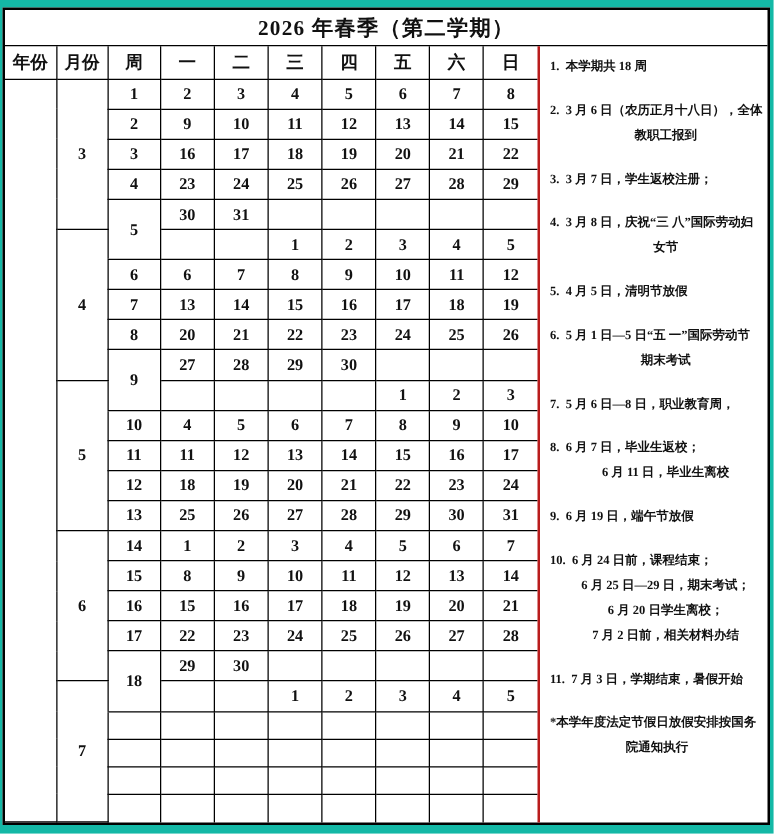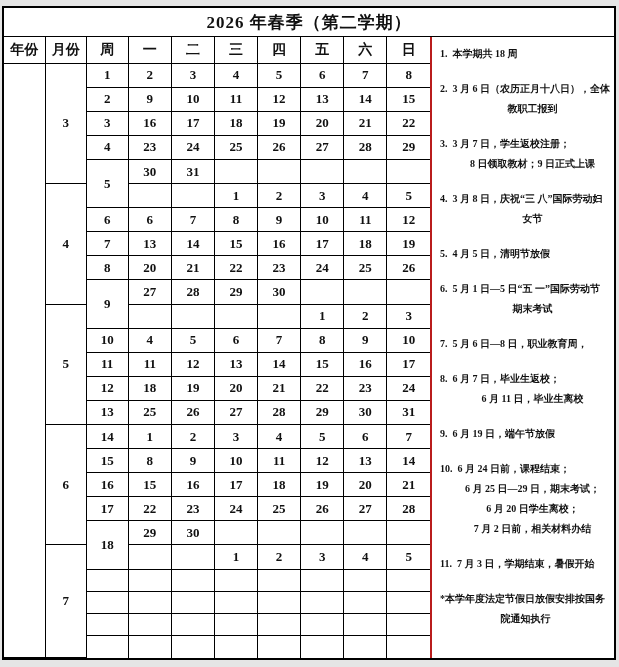--- a/index.html
+++ b/index.html
@@ -2,21 +2,21 @@
 <html><head>
 <meta charset="utf-8">
 <style>
   * { box-sizing: border-box; margin: 0; padding: 0; }
   html, body {
     width: 619px; height: 667px;
     background: #fff;
     color: #111;
     font-family: "Liberation Serif", "DejaVu Serif", serif;
   }
-  .page { width: 619px; height: 667px; padding: 6px 2px 0 2px; background:#e5e5e5; }
+  .page { width: 619px; height: 667px; padding: 6px 2px 0 2px; background:#14b8a6; }
   .outer {
     width: 614px; height: 654px;
     border: 2px solid #000;
     background: #fff;
     display: flex; flex-direction: column;
   }
   .title-bar {
     height: 29px;
     border-bottom: 1px solid #000;
     display: flex; align-items: center; justify-content: center;
@@ -341,21 +341,20 @@
       <div class="notes-panel" id="notes-panel">
           <div class="note">
             <div class="first"><span class="num">1.</span>本学期共 18 周</div>
           </div>
           <div class="note">
             <div class="first"><span class="num">2.</span>3 月 6 日（农历正月十八日），全体</div>
             <div class="cont">教职工报到</div>
           </div>
           <div class="note">
             <div class="first"><span class="num">3.</span>3 月 7 日，学生返校注册；</div>
-            <div class="cont">8 日领取教材；9 日正式上课</div>
           </div>
           <div class="note">
             <div class="first"><span class="num">4.</span>3 月 8 日，庆祝“三 八”国际劳动妇</div>
             <div class="cont">女节</div>
           </div>
           <div class="note">
             <div class="first"><span class="num">5.</span>4 月 5 日，清明节放假</div>
           </div>
           <div class="note">
             <div class="first"><span class="num">6.</span>5 月 1 日—5 日“五 一”国际劳动节</div>

